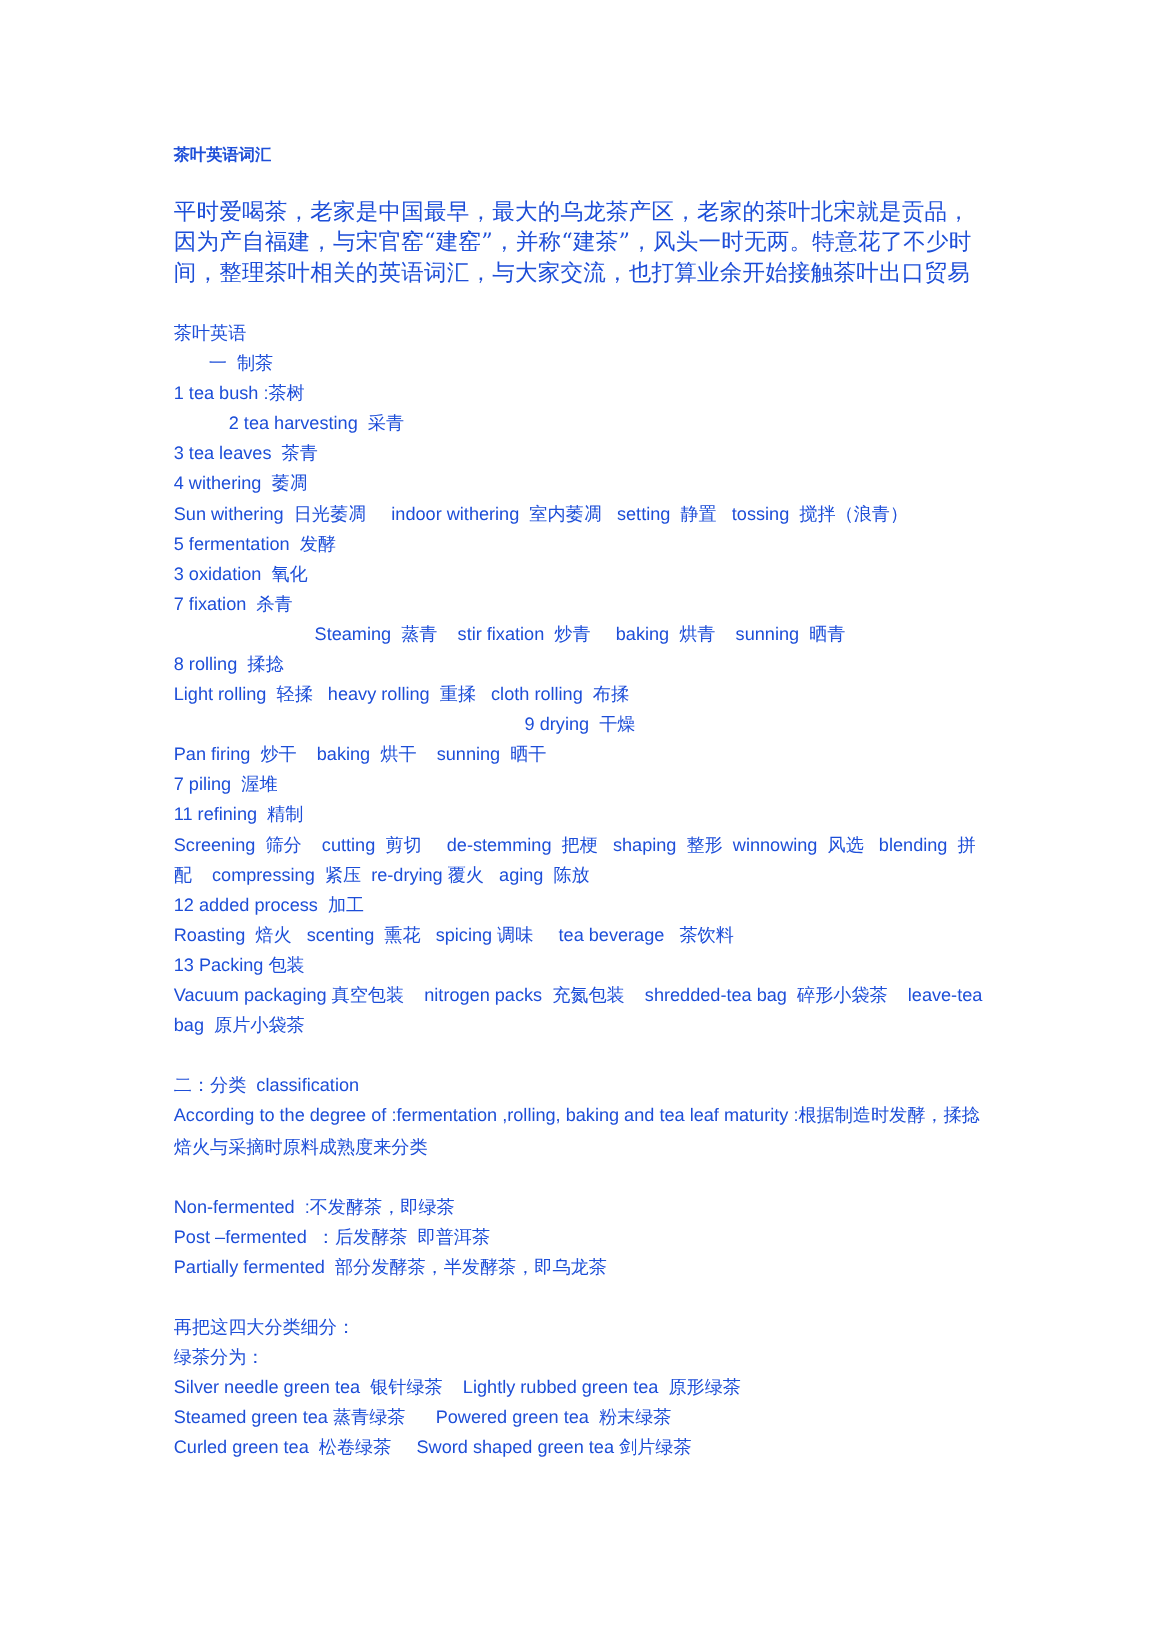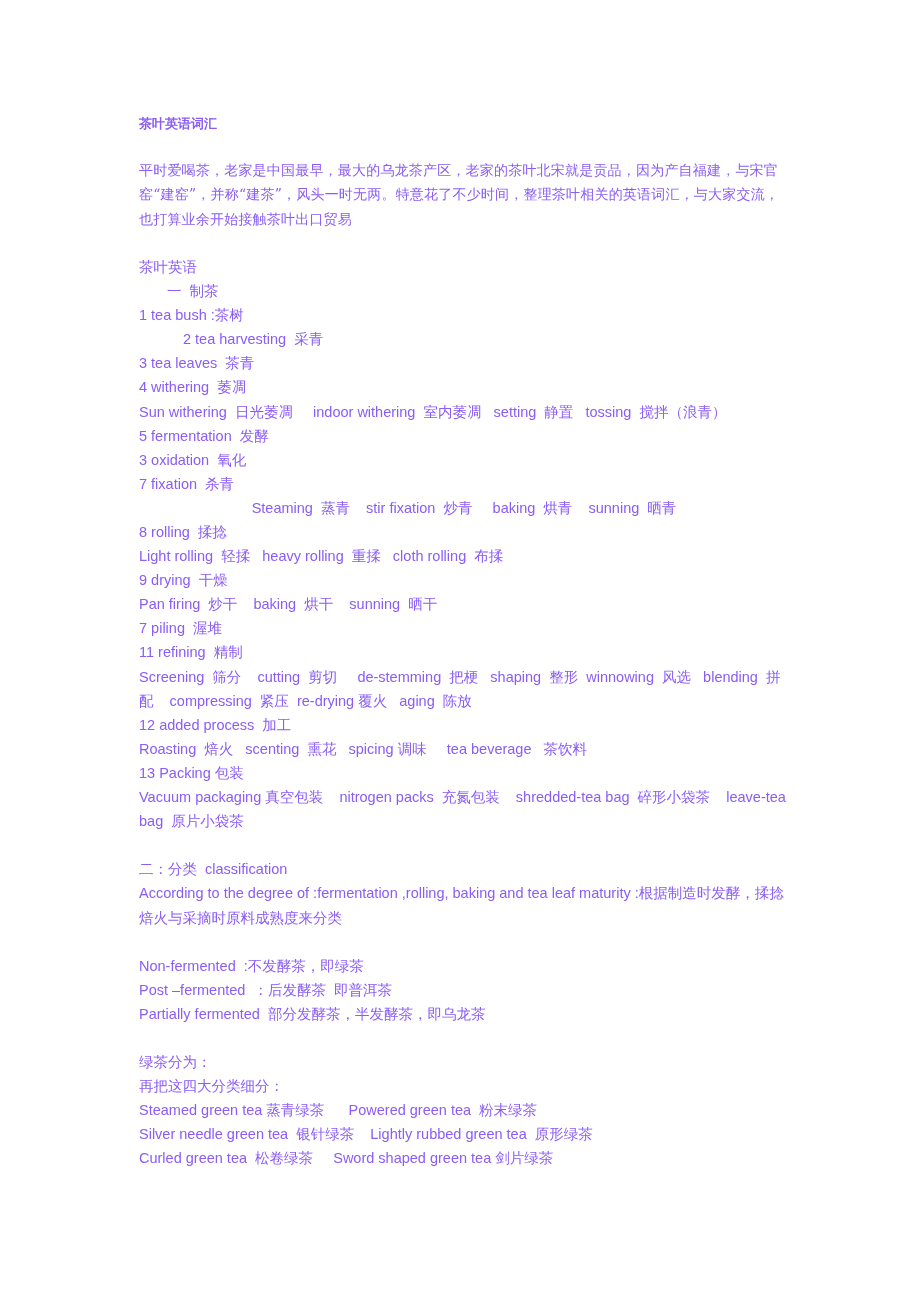--- a/index.html
+++ b/index.html
@@ -1,23 +1,23 @@
 <!DOCTYPE html>
 <html><head>
   <meta charset="utf-8">
   <style>
     html, body { margin: 0; padding: 0; background: #ffffff; }
     body { width: 920px; height: 1302px; position: relative; overflow: hidden; }
     .page {
       position: absolute; left: 139px; top: 112px; width: 650px;
-      color: #8b5cf6; font-family: "Liberation Sans", "DejaVu Sans", sans-serif;
+      color: #1d4ed8; font-family: "Liberation Sans", "DejaVu Sans", sans-serif;
       font-size: 14.5px; line-height: 24.1px;
     }
     .title { font-weight: bold; font-size: 13px; line-height: 24px; margin-bottom: 22px; }
-    .intro { font-family: "DejaVu Serif", serif; font-size: 14px; line-height: 24.3px; letter-spacing: 0.2px; }
+    .intro { font-family: "DejaVu Serif", serif; font-size: 18px; line-height: 24.3px; letter-spacing: 0.2px; }
     .blank { height: 24.1px; }
     .line { white-space: nowrap; }
     .wrap { white-space: normal; }
   </style>
 </head>
 <body>
 
 <div class="page">
   <div class="title">茶叶英语词汇</div>
   <div class="intro">平时爱喝茶，老家是中国最早，最大的乌龙茶产区，老家的茶叶北宋就是贡品，因为产自福建，与宋官窑“建窑”，并称“建茶”，风头一时无两。特意花了不少时间，整理茶叶相关的英语词汇，与大家交流，也打算业余开始接触茶叶出口贸易</div>
@@ -29,36 +29,36 @@
   <div class="line" style="white-space: pre; margin-left: 44px;">2 tea harvesting  采青</div>
   <div class="line" style="white-space: pre;">3 tea leaves  茶青</div>
   <div class="line" style="white-space: pre;">4 withering  萎凋</div>
   <div class="line" style="white-space: pre;">Sun withering  日光萎凋     indoor withering  室内萎凋   setting  静置   tossing  搅拌（浪青）</div>
   <div class="line" style="white-space: pre;">5 fermentation  发酵</div>
   <div class="line" style="white-space: pre;">3 oxidation  氧化</div>
   <div class="line" style="white-space: pre;">7 fixation  杀青</div>
   <div class="line" style="white-space: pre; text-align: center;">Steaming  蒸青    stir fixation  炒青     baking  烘青    sunning  晒青</div>
   <div class="line" style="white-space: pre;">8 rolling  揉捻</div>
   <div class="line" style="white-space: pre;">Light rolling  轻揉   heavy rolling  重揉   cloth rolling  布揉</div>
-  <div class="line" style="white-space: pre;">9 drying  干燥</div>
+  <div class="line" style="white-space: pre; text-align: center;">9 drying  干燥</div>
   <div class="line" style="white-space: pre;">Pan firing  炒干    baking  烘干    sunning  晒干</div>
   <div class="line" style="white-space: pre;">7 piling  渥堆</div>
   <div class="line" style="white-space: pre;">11 refining  精制</div>
   <div class="wrap" style="white-space: pre-wrap;">Screening  筛分    cutting  剪切     de-stemming  把梗   shaping  整形  winnowing  风选   blending  拼配    compressing  紧压  re-drying 覆火   aging  陈放</div>
   <div class="line" style="white-space: pre;">12 added process  加工</div>
   <div class="line" style="white-space: pre;">Roasting  焙火   scenting  熏花   spicing 调味     tea beverage   茶饮料</div>
   <div class="line" style="white-space: pre;">13 Packing 包装</div>
   <div class="wrap" style="white-space: pre-wrap;">Vacuum packaging 真空包装    nitrogen packs  充氮包装    shredded-tea bag  碎形小袋茶    leave-tea bag  原片小袋茶</div>
   <div class="blank"></div>
 
   <div class="line" style="white-space: pre;">二：分类  classification</div>
   <div class="wrap" style="white-space: pre-wrap;">According to the degree of :fermentation ,rolling, baking and tea leaf maturity :根据制造时发酵，揉捻焙火与采摘时原料成熟度来分类</div>
   <div class="blank"></div>
   <div class="line" style="white-space: pre;">Non-fermented  :不发酵茶，即绿茶</div>
   <div class="line" style="white-space: pre;">Post –fermented  ：后发酵茶  即普洱茶</div>
   <div class="line" style="white-space: pre;">Partially fermented  部分发酵茶，半发酵茶，即乌龙茶</div>
   <div class="blank"></div>
+  <div class="line" style="white-space: pre;">再把这四大分类细分：</div>
   <div class="line" style="white-space: pre;">绿茶分为：</div>
-  <div class="line" style="white-space: pre;">再把这四大分类细分：</div>
+  <div class="line" style="white-space: pre;">Silver needle green tea  银针绿茶    Lightly rubbed green tea  原形绿茶</div>
   <div class="line" style="white-space: pre;">Steamed green tea 蒸青绿茶      Powered green tea  粉末绿茶</div>
-  <div class="line" style="white-space: pre;">Silver needle green tea  银针绿茶    Lightly rubbed green tea  原形绿茶</div>
   <div class="line" style="white-space: pre;">Curled green tea  松卷绿茶     Sword shaped green tea 剑片绿茶</div>
 </div>
 
 </body></html>

